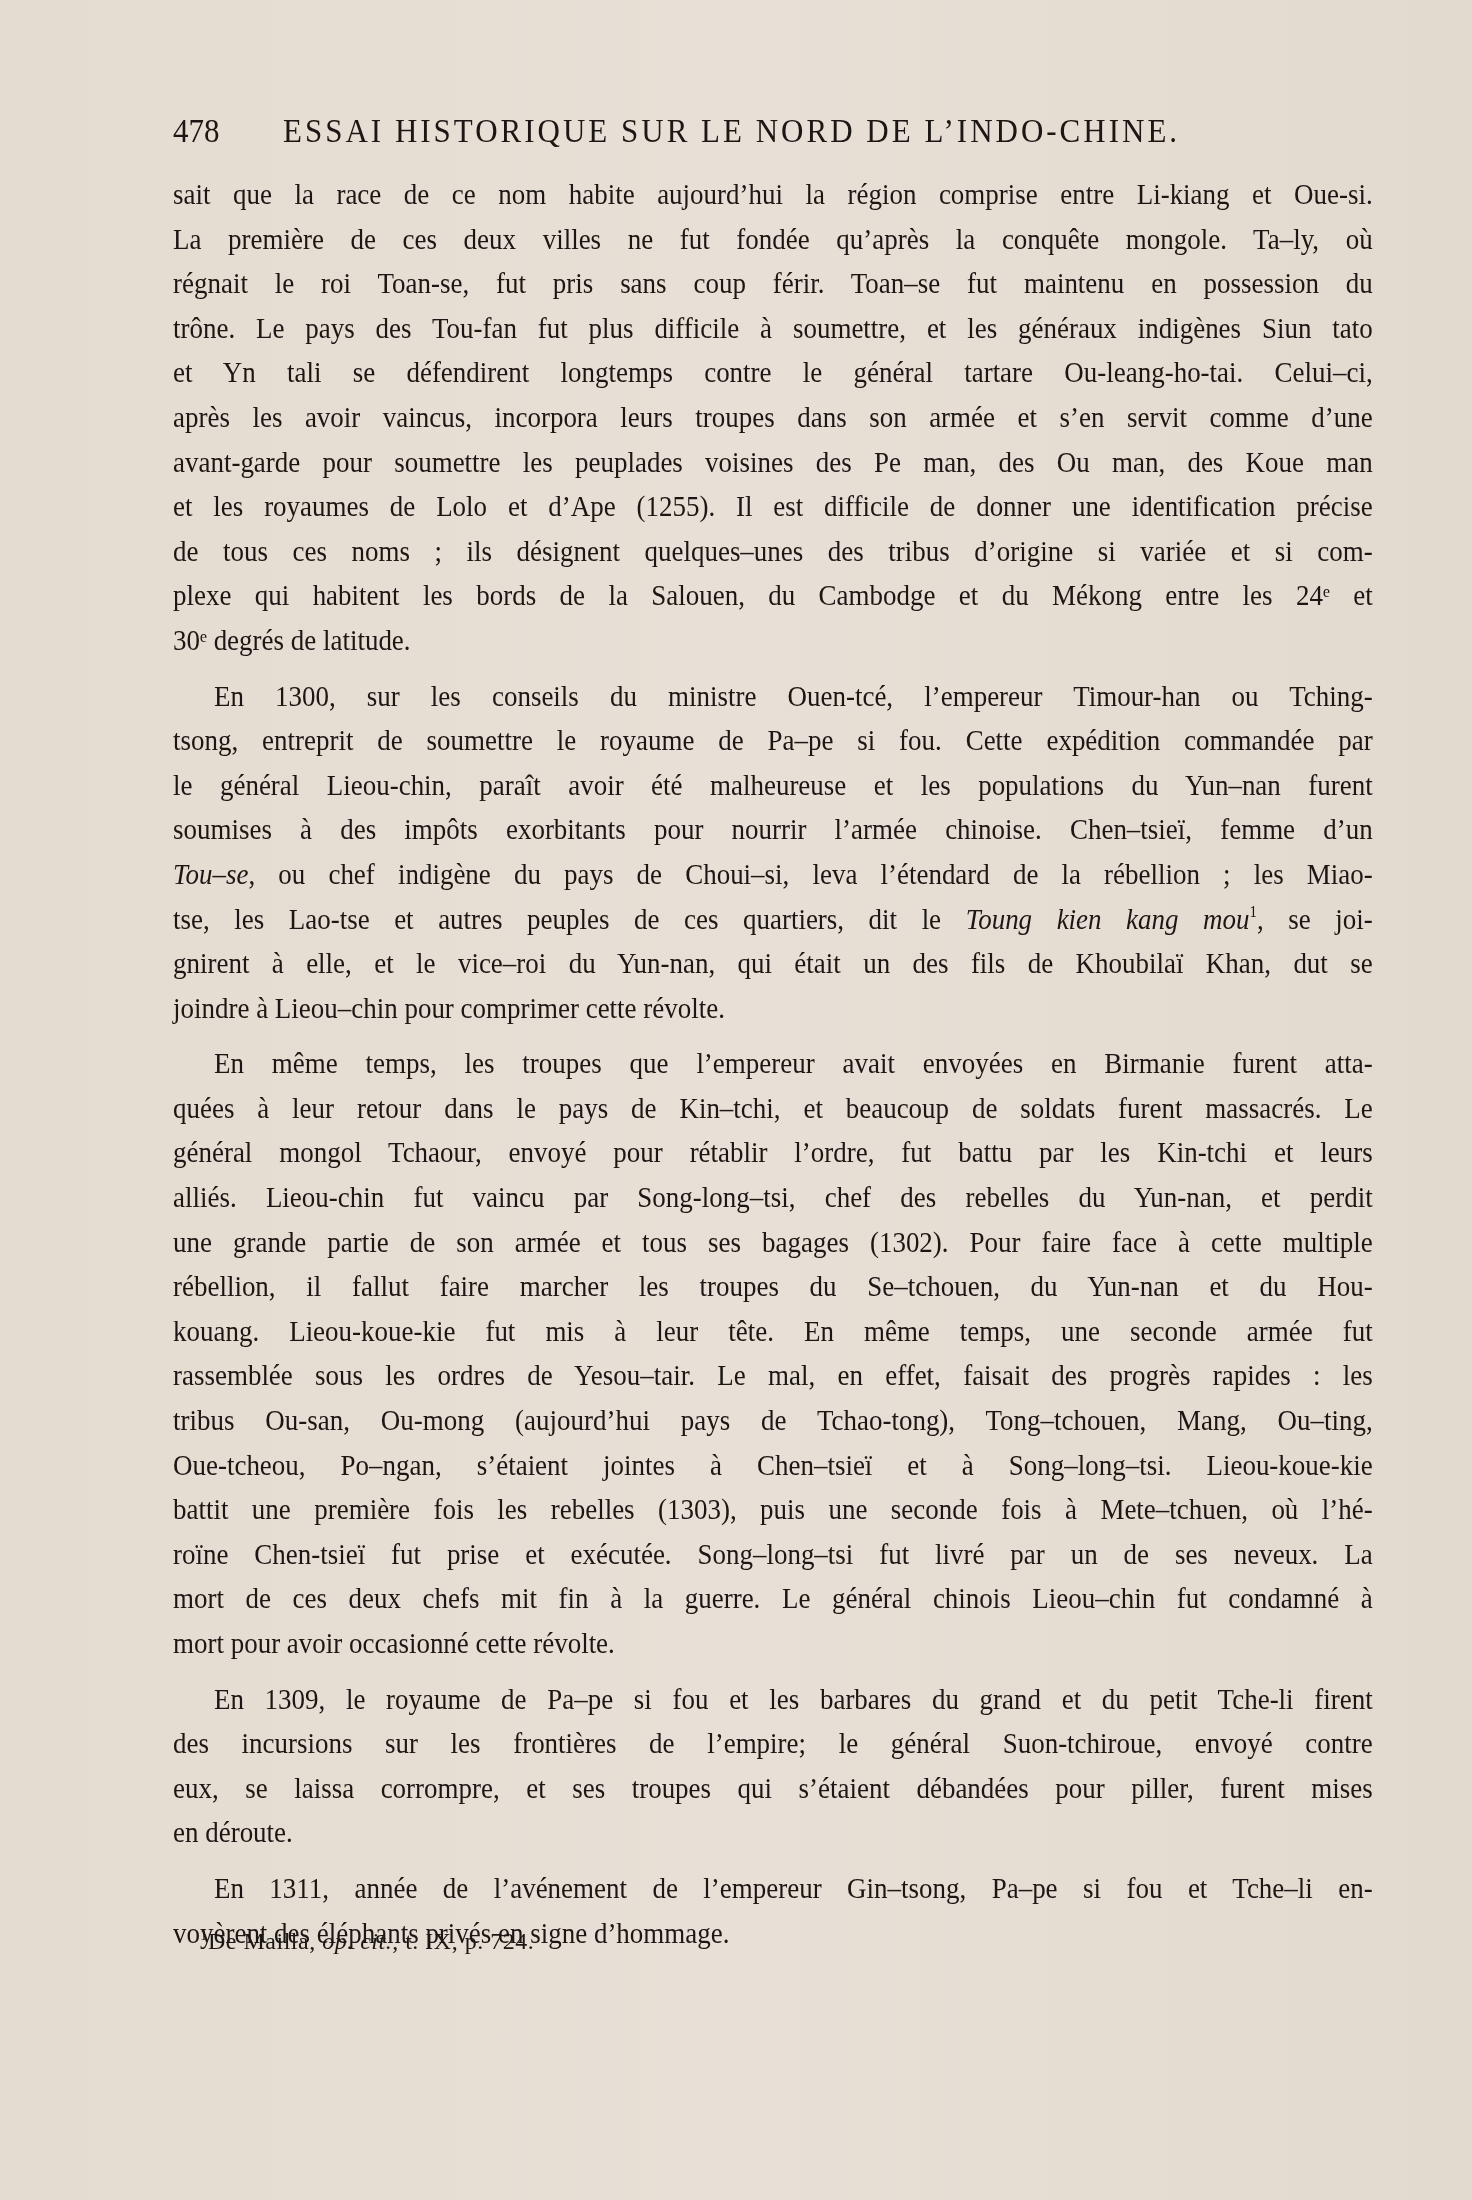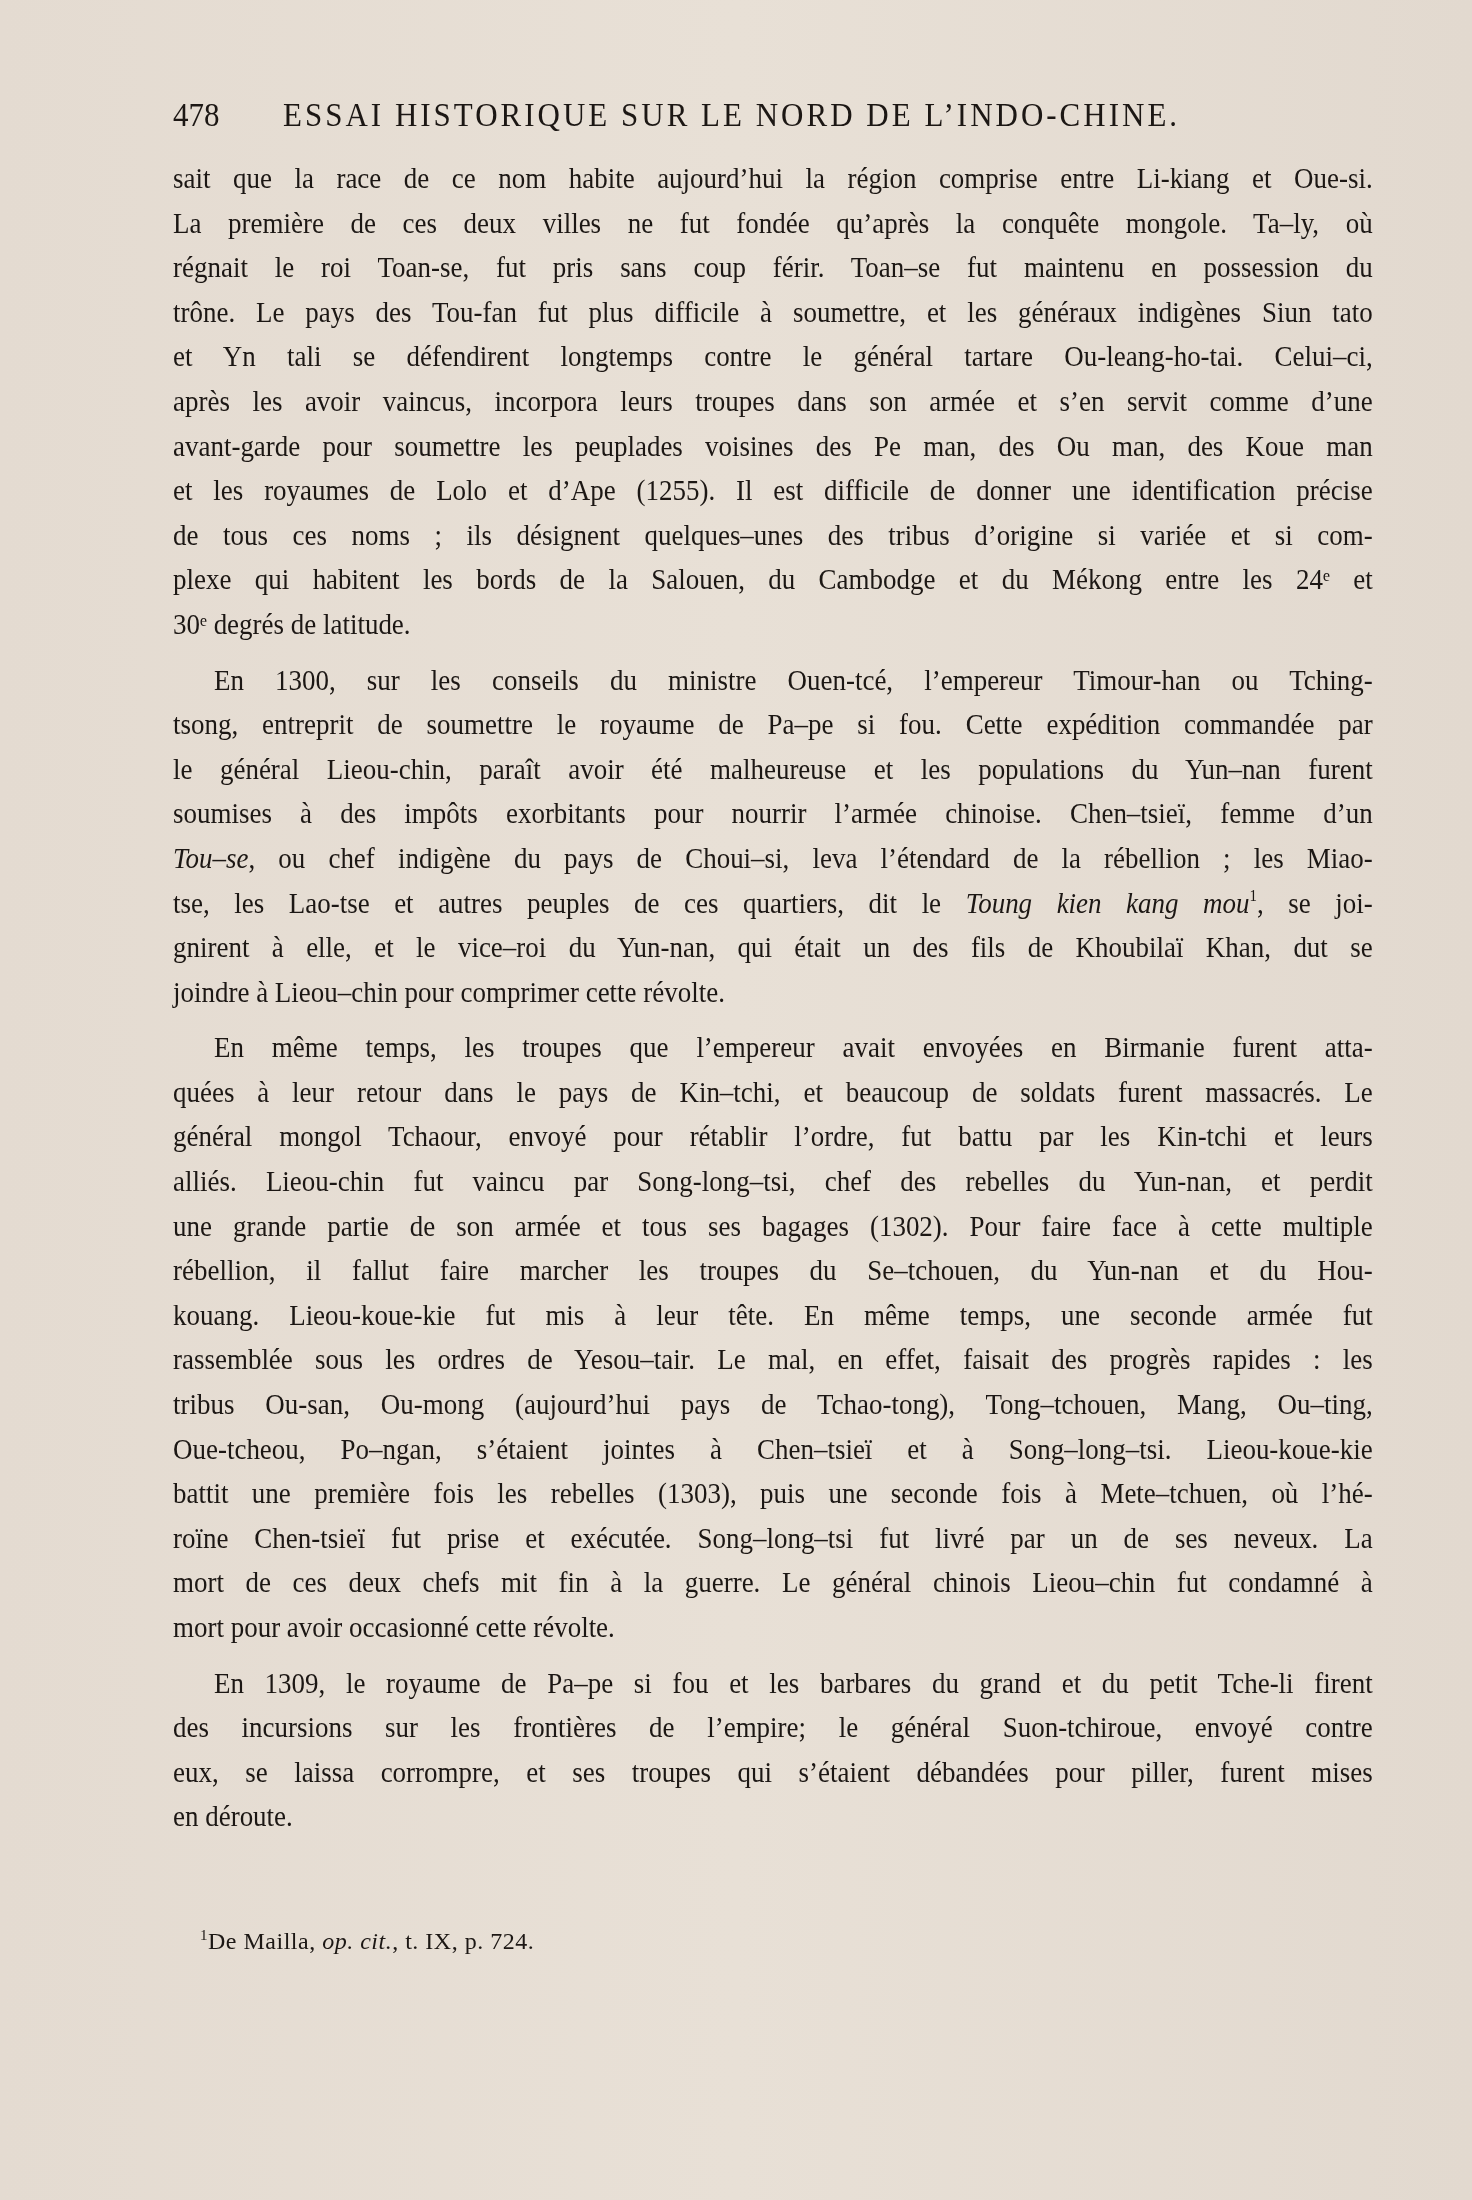--- a/index.html
+++ b/index.html
@@ -5,21 +5,21 @@
   html, body { margin: 0; padding: 0; }
   body {
     width: 1472px; height: 2200px; overflow: hidden;
     background: #e5dcd2;
     background-image: linear-gradient(90deg, #e4dbd1 0%, #e8e0d6 50%, #e2d9cf 100%);
     position: relative;
     font-family: "Liberation Serif", "DejaVu Serif", serif;
     color: #1c1714;
   }
   .page {
-    position: absolute; left: 173px; top: 96px; width: 1200px;
+    position: absolute; left: 173px; top: 112px; width: 1200px;
   }
   .running-head {
     display: flex; align-items: baseline;
     font-size: 31px; letter-spacing: 2.2px; height: 48px;
     transform: scaleY(1.08); transform-origin: top left;
   }
   .running-head .pageno { width: 110px; letter-spacing: 0; }
   .running-head .title { letter-spacing: 3px; }
   .body { margin-top: 12px; }
   .para { margin: 0; }
@@ -87,18 +87,22 @@
         <span class="line">roïne Chen-tsieï fut prise et exécutée. Song–long–tsi fut livré par un de ses neveux. La</span>
         <span class="line">mort de ces deux chefs mit fin à la guerre. Le général chinois Lieou–chin fut condamné à</span>
         <span class="line last">mort pour avoir occasionné cette révolte.</span>
       </div>
       <div class="para">
         <span class="line indent">En 1309, le royaume de Pa–pe si fou et les barbares du grand et du petit Tche-li firent</span>
         <span class="line">des incursions sur les frontières de l’empire; le général Suon-tchiroue, envoyé contre</span>
         <span class="line">eux, se laissa corrompre, et ses troupes qui s’étaient débandées pour piller, furent mises</span>
         <span class="line last">en déroute.</span>
       </div>
+      <div class="para">
+        <span class="line indent">En 1311, année de l’avénement de l’empereur Gin–tsong, Pa–pe si fou et Tche–li en-</span>
+        <span class="line last">voyèrent des éléphants privés en signe d’hommage.</span>
+      </div>
     </div>
 </div>
 
 <div class="footnote">
   <sup>1</sup><span>De Mailla, </span><i>op. cit.</i><span>, t. IX, p. 724.</span>
 </div>
 
 </body></html>

